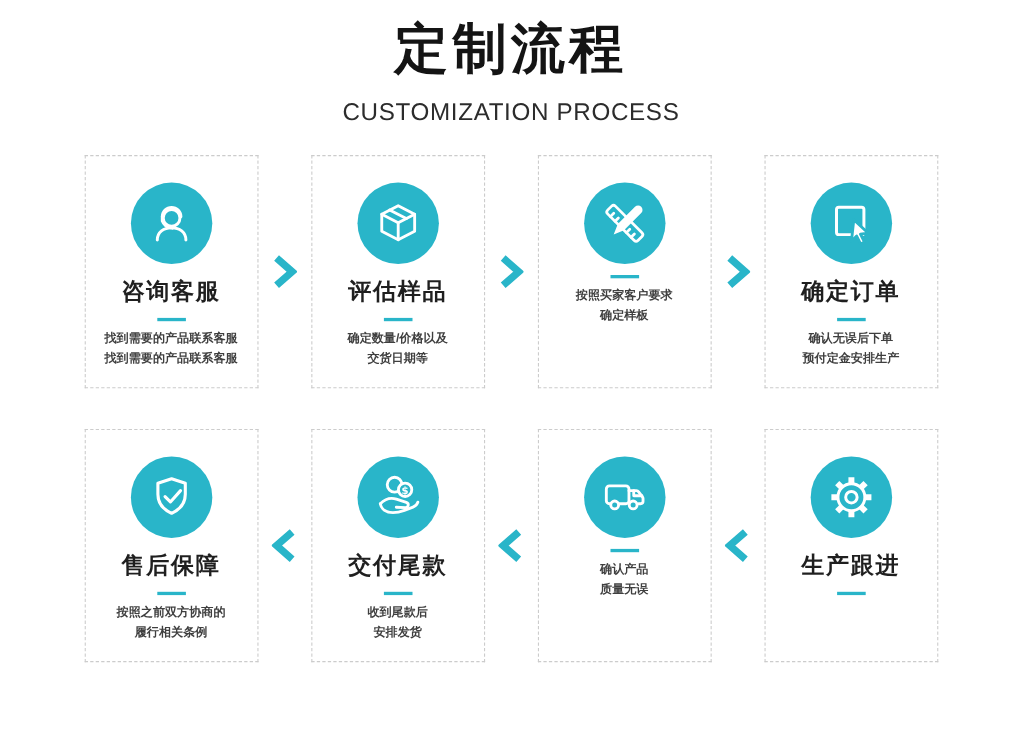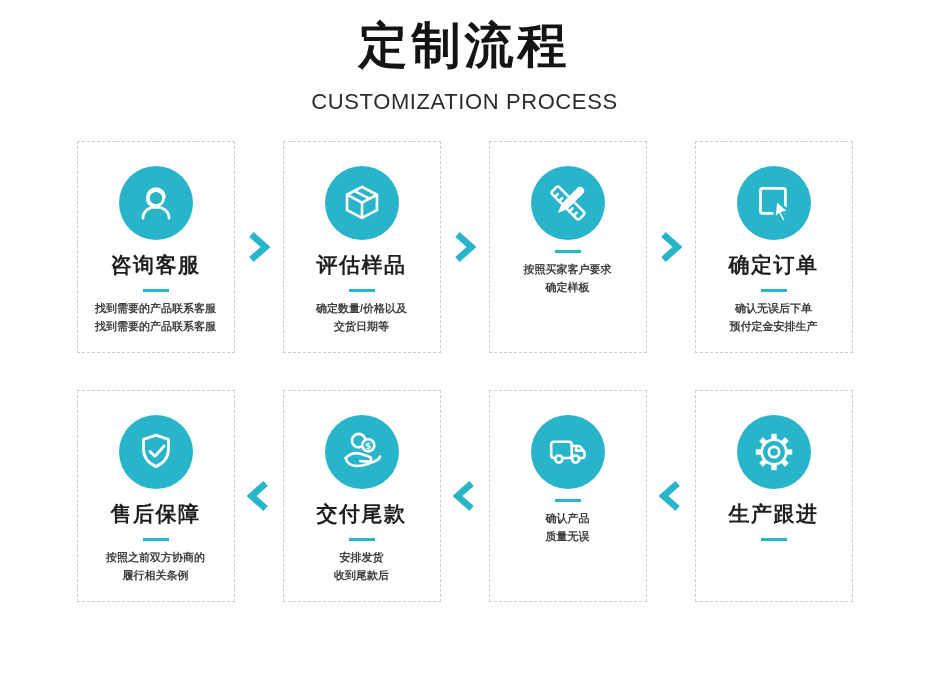--- a/index.html
+++ b/index.html
@@ -186,22 +186,22 @@
           <circle cx="21" cy="13.5" r="6.2"></circle>
           <circle cx="29.8" cy="17.8" r="5.6" fill="var(--accent)"></circle>
           <text x="29.8" y="21" text-anchor="middle" font-size="8.5" font-weight="bold" font-family="DejaVu Sans, sans-serif" fill="#fff" stroke="none">$</text>
           <path d="M9 29.5 c4.5 -4.5 9 -5.3 13.5 -3.8 l8.3 2.7 c2.6 .9 1.9 4.4 -1 4.3 l-7.4 -.3"></path>
           <path d="M9 29.5 c.8 4.6 5 7.4 10.6 7.4 c3.2 0 6.6 -.8 9.6 -1.9 l7.2 -2.7 c2.3 -.9 3.6 -2.2 4.1 -4.1"></path>
         </svg>
       </div>
       <div class="step-title">交付尾款</div>
       <div class="title-divider"></div>
       <div class="step-desc">
+        <div>收到尾款后</div>
         <div>安排发货</div>
-        <div>收到尾款后</div>
       </div>
     </div>
 
     <div class="arrow-cell arrow-left">
       <svg viewBox="0 0 26 36">
           <polyline points="5,4 21,18 5,32" fill="none" stroke="var(--accent)" stroke-width="7.5" stroke-linecap="butt" stroke-linejoin="miter"></polyline>
         </svg>
     </div>
 
     <div class="step-card">

